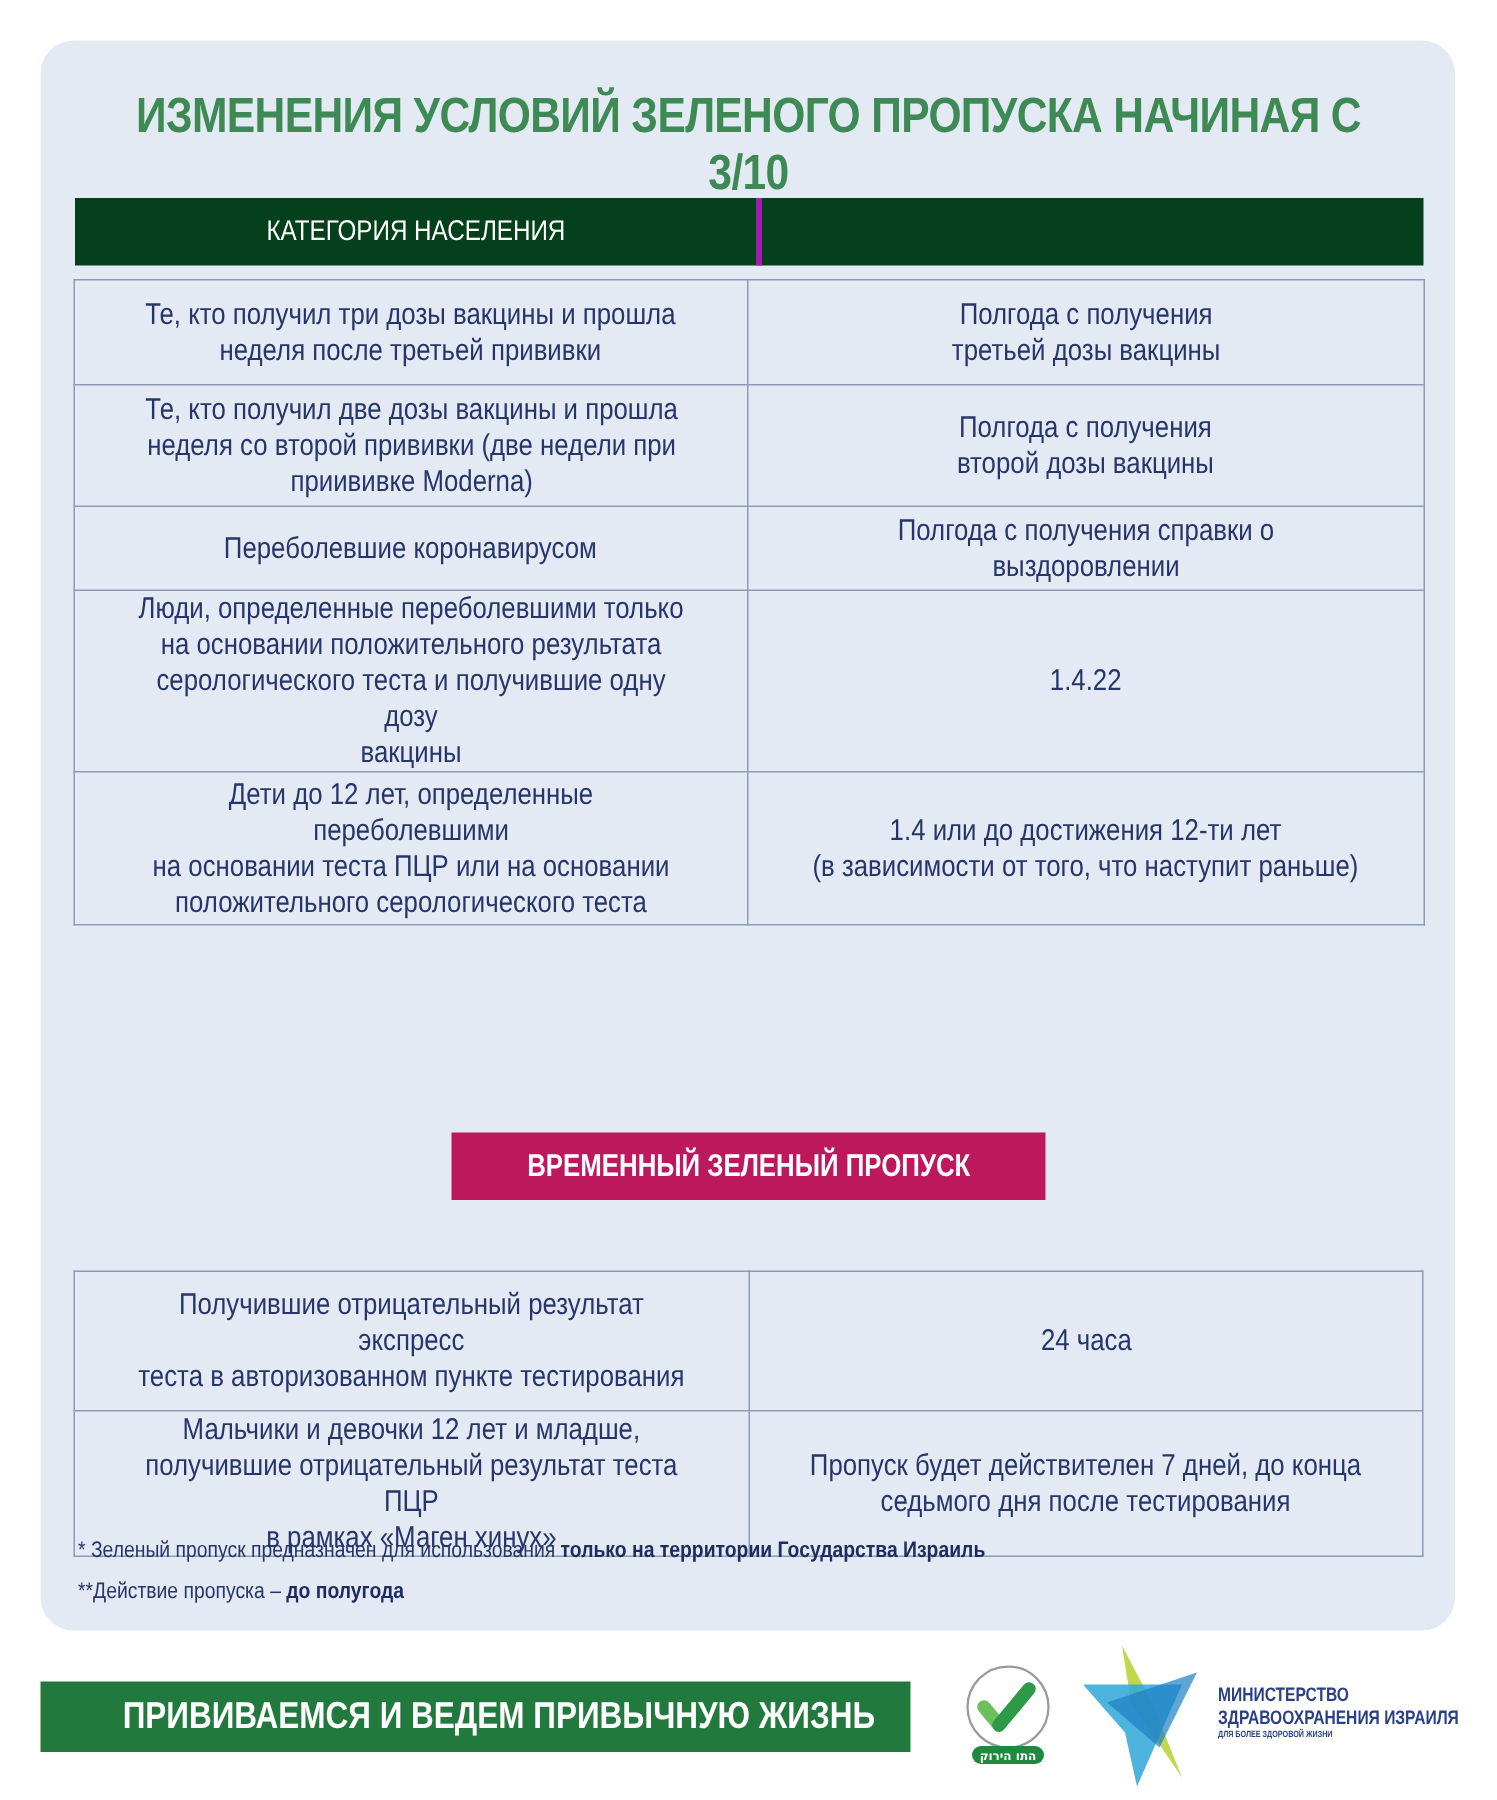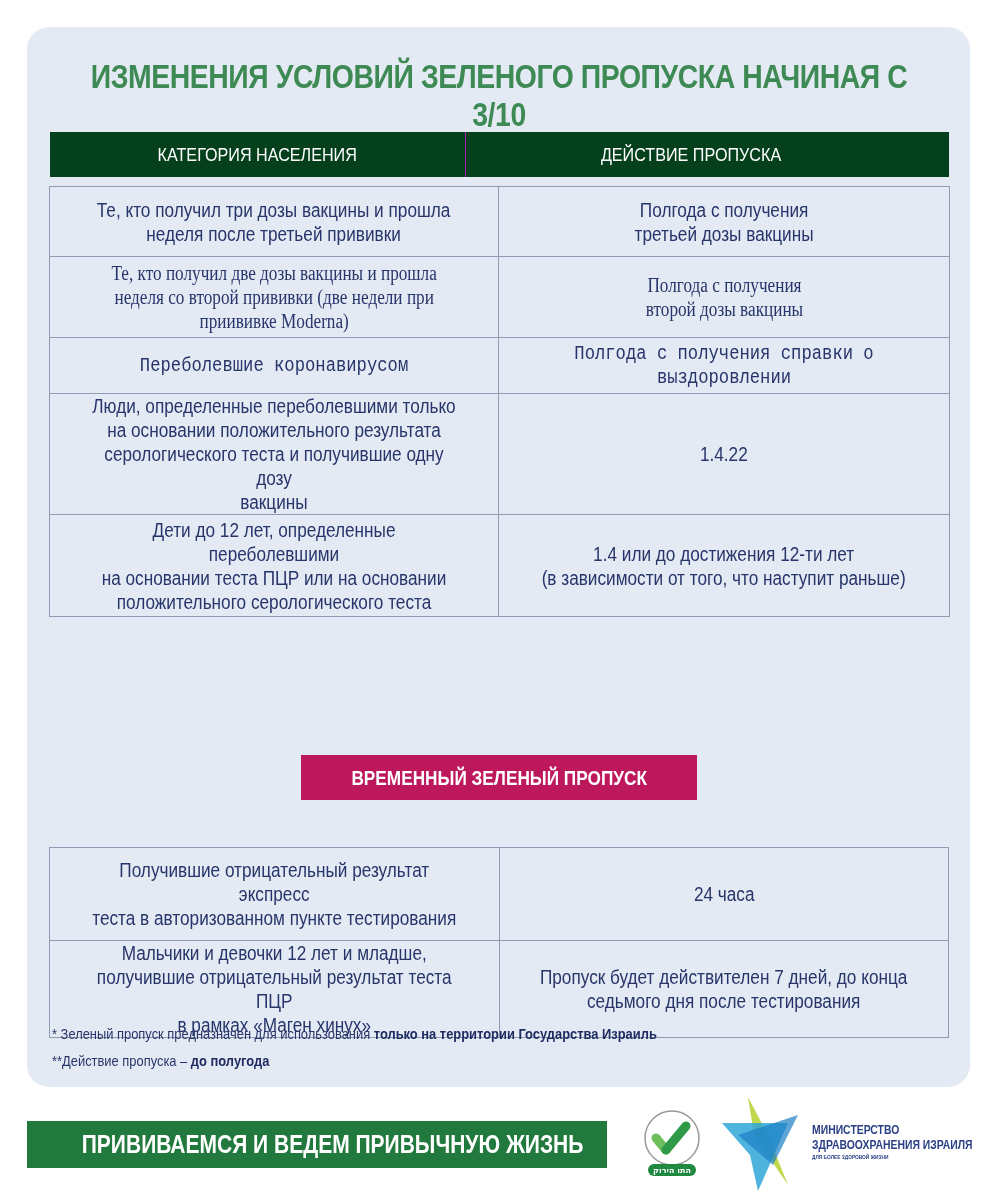--- a/index.html
+++ b/index.html
@@ -18,21 +18,21 @@
 
   .thead {
     position: absolute; left: 50px; top: 132px; width: 899px; height: 45px;
     background: #04401b; display: flex;
   }
   .thead .th {
     flex: none; height: 100%; display: flex; align-items: center; justify-content: center;
     color: #ffffff; font-size: 19px;
   }
   .thead .th span { display: inline-block; transform: scaleX(0.85); }
-  .thead .th.c1 { width: 416px; border-right: 1px solid #a21caf; text-align: center; }
+  .thead .th.c1 { width: 458px; border-right: 4px solid #a21caf; text-align: center; }
   .thead .th.c2 { width: 451px; }
 
   table.grid {
     position: absolute; border-collapse: collapse; table-layout: fixed;
     background: #e4eaf3;
   }
   table.grid td {
     border: 1px solid #8f9bb3; color: #27356b; font-size: 20px; line-height: 24px;
     text-align: center; vertical-align: middle; padding: 0 10px;
   }
@@ -70,41 +70,38 @@
 <body>
 
 <div class="panel"></div>
 
 <div class="title">ИЗМЕНЕНИЯ УСЛОВИЙ ЗЕЛЕНОГО ПРОПУСКА НАЧИНАЯ С 3/10</div>
 
 <div class="thead">
   <div class="th c1">
       <span>КАТЕГОРИЯ НАСЕЛЕНИЯ</span>
     </div>
-  <div class="th c2">
-      <span>ДЕЙСТВИЕ ПРОПУСКА</span>
-    </div>
 </div>
 
 <table class="grid main-table">
   <tbody id="main-body">
       <tr style="height: 70px;">
         <td class="c1"><span class="t">Те, кто получил три дозы вакцины и прошла
 неделя после третьей прививки</span></td>
         <td class="c2"><span class="t">Полгода с получения
 третьей дозы вакцины</span></td>
       </tr>
-      <tr style="height: 81px; font-family: Liberation Serif, serif;">
+      <tr style="height: 81px;">
         <td class="c1"><span class="t">Те, кто получил две дозы вакцины и прошла
 неделя со второй прививки (две недели при
 приививке Moderna)</span></td>
         <td class="c2"><span class="t">Полгода с получения
 второй дозы вакцины</span></td>
       </tr>
-      <tr style="height: 56px; font-family: Liberation Mono, monospace;">
+      <tr style="height: 56px;">
         <td class="c1"><span class="t">Переболевшие коронавирусом</span></td>
         <td class="c2"><span class="t">Полгода с получения справки о выздоровлении</span></td>
       </tr>
       <tr style="height: 116px;">
         <td class="c1"><span class="t">Люди, определенные переболевшими только
 на основании положительного результата
 серологического теста и получившие одну дозу
 вакцины</span></td>
         <td class="c2"><span class="t">1.4.22</span></td>
       </tr>

